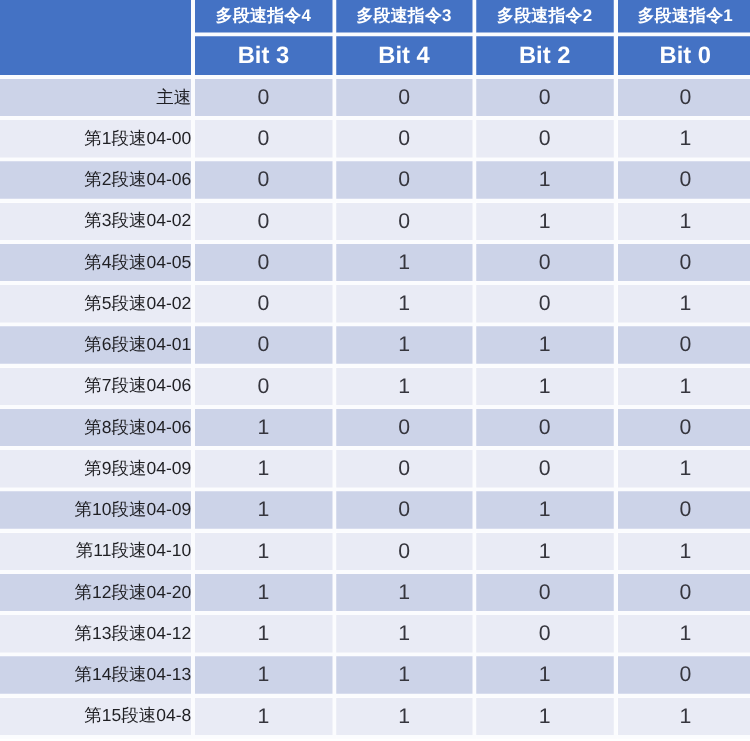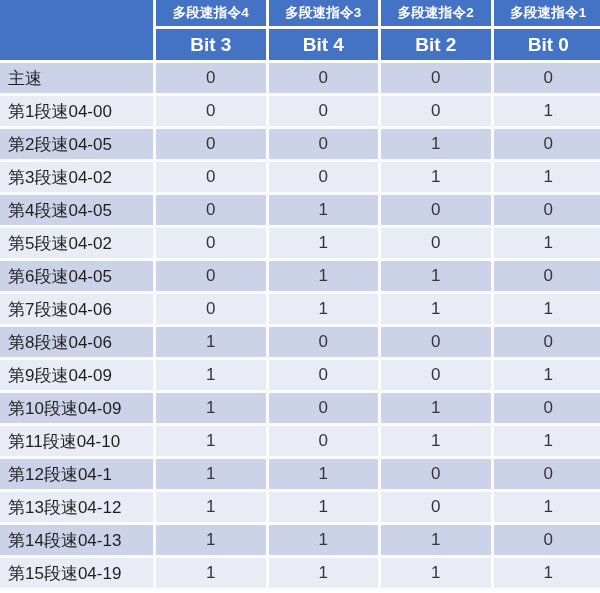--- a/index.html
+++ b/index.html
@@ -53,23 +53,23 @@
     font-size: 19px;
     height: 31px;
   }
   th.corner { background: var(--header-bg); }
 
   tbody tr { height: 33px; }
   tbody tr:nth-child(odd)  { background: var(--row-dark); }
   tbody tr:nth-child(even) { background: var(--row-light); }
 
   td.row-label {
-    text-align: left;
+    text-align: right;
     padding-left: 8px;
-    font-size: 17px;
+    font-size: 14px;
     color: var(--label-text);
   }
   td.bit-cell {
     text-align: center;
     font-size: 17px;
     color: var(--digit-text);
   }
 </style>
 </head>
 <body>
@@ -107,21 +107,21 @@
     <td class="bit-cell">0</td>
   </tr>
         <tr>
     <td class="row-label">第1段速04-00</td>
     <td class="bit-cell">0</td>
     <td class="bit-cell">0</td>
     <td class="bit-cell">0</td>
     <td class="bit-cell">1</td>
   </tr>
         <tr>
-    <td class="row-label">第2段速04-05</td>
+    <td class="row-label">第2段速04-06</td>
     <td class="bit-cell">0</td>
     <td class="bit-cell">0</td>
     <td class="bit-cell">1</td>
     <td class="bit-cell">0</td>
   </tr>
         <tr>
     <td class="row-label">第3段速04-02</td>
     <td class="bit-cell">0</td>
     <td class="bit-cell">0</td>
     <td class="bit-cell">1</td>
@@ -135,21 +135,21 @@
     <td class="bit-cell">0</td>
   </tr>
         <tr>
     <td class="row-label">第5段速04-02</td>
     <td class="bit-cell">0</td>
     <td class="bit-cell">1</td>
     <td class="bit-cell">0</td>
     <td class="bit-cell">1</td>
   </tr>
         <tr>
-    <td class="row-label">第6段速04-05</td>
+    <td class="row-label">第6段速04-01</td>
     <td class="bit-cell">0</td>
     <td class="bit-cell">1</td>
     <td class="bit-cell">1</td>
     <td class="bit-cell">0</td>
   </tr>
         <tr>
     <td class="row-label">第7段速04-06</td>
     <td class="bit-cell">0</td>
     <td class="bit-cell">1</td>
     <td class="bit-cell">1</td>
@@ -177,42 +177,42 @@
     <td class="bit-cell">0</td>
   </tr>
         <tr>
     <td class="row-label">第11段速04-10</td>
     <td class="bit-cell">1</td>
     <td class="bit-cell">0</td>
     <td class="bit-cell">1</td>
     <td class="bit-cell">1</td>
   </tr>
         <tr>
-    <td class="row-label">第12段速04-1</td>
+    <td class="row-label">第12段速04-20</td>
     <td class="bit-cell">1</td>
     <td class="bit-cell">1</td>
     <td class="bit-cell">0</td>
     <td class="bit-cell">0</td>
   </tr>
         <tr>
     <td class="row-label">第13段速04-12</td>
     <td class="bit-cell">1</td>
     <td class="bit-cell">1</td>
     <td class="bit-cell">0</td>
     <td class="bit-cell">1</td>
   </tr>
         <tr>
     <td class="row-label">第14段速04-13</td>
     <td class="bit-cell">1</td>
     <td class="bit-cell">1</td>
     <td class="bit-cell">1</td>
     <td class="bit-cell">0</td>
   </tr>
         <tr>
-    <td class="row-label">第15段速04-19</td>
+    <td class="row-label">第15段速04-8</td>
     <td class="bit-cell">1</td>
     <td class="bit-cell">1</td>
     <td class="bit-cell">1</td>
     <td class="bit-cell">1</td>
   </tr>
       </tbody>
   </table>
 </div>
 
 </body></html>

